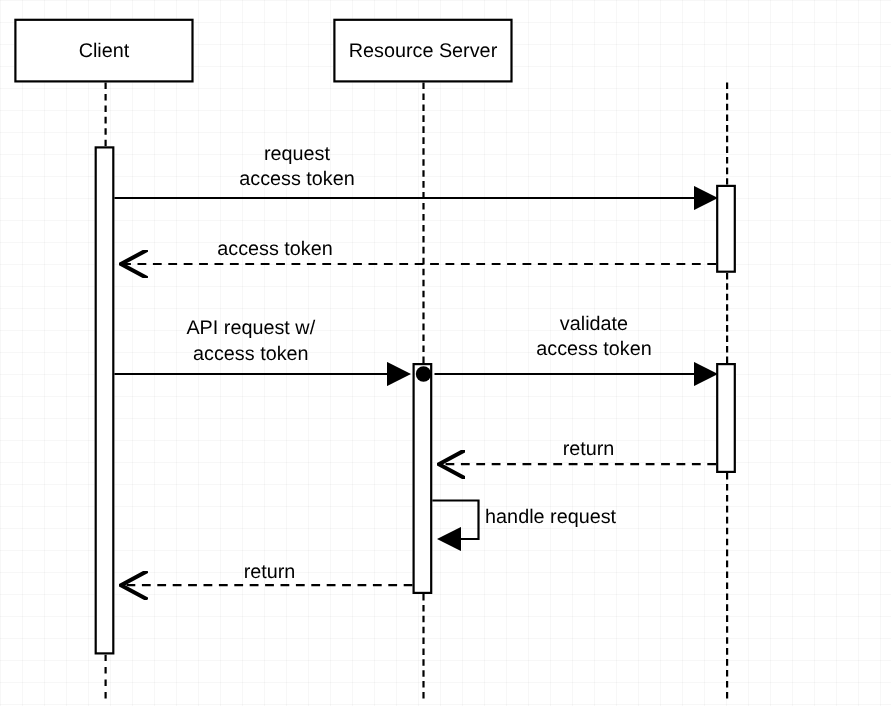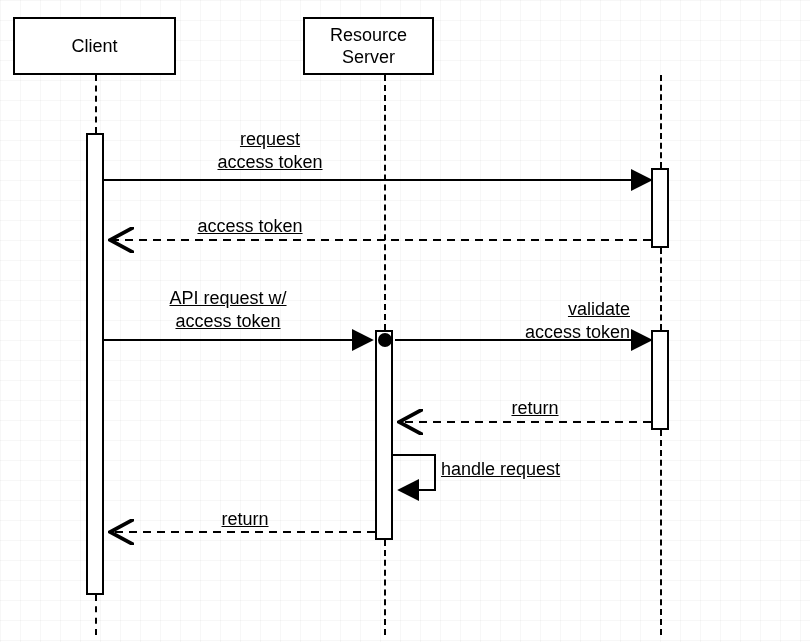--- a/index.html
+++ b/index.html
@@ -47,21 +47,20 @@
     position: absolute;
     background: #fff;
     border: 2px solid #000;
     box-sizing: border-box;
   }
   .msg-label {
     position: absolute;
     text-align: center;
     white-space: pre;
     line-height: 1.25;
-    text-decoration: underline;
   }
   .found-dot {
     position: absolute;
     width: 14px;
     height: 14px;
     background: #000;
     border-radius: 50%;
   }
   svg.overlay {
     position: absolute;
@@ -71,21 +70,21 @@
   }
 </style>
 </head>
 <body>
 <div class="stage">
   <div class="grid"></div>
 
   <div class="actor-box" style="left:13px; top:17px; width:163px; height:58px;">
     <span>Client</span>
   </div>
-  <div class="actor-box" style="left:303px; top:17px; width:131px; height:58px;">
+  <div class="actor-box" style="left:303px; top:17px; width:163px; height:58px;">
     <span>Resource
 Server</span>
   </div>
 
   <div class="lifeline" style="left:95px; top:75px; height:58px;"></div>
   <div class="lifeline" style="left:95px; top:595px; height:40px;"></div>
 
   <div class="lifeline" style="left:384px; top:75px; height:255px;"></div>
   <div class="lifeline" style="left:384px; top:540px; height:95px;"></div>
 
@@ -98,21 +97,21 @@
   <div class="activation" style="left:375px; top:330px; width:18px; height:210px;"></div>
   <div class="activation" style="left:651px; top:330px; width:18px; height:100px;"></div>
 
   <div class="found-dot" style="left:378px; top:333px;"></div>
 
   <div class="msg-label" style="left:170px; top:128px; width:200px;">request
 access token</div>
   <div class="msg-label" style="left:150px; top:215px; width:200px;">access token</div>
   <div class="msg-label" style="left:128px; top:287px; width:200px;">API request w/
 access token</div>
-  <div class="msg-label" style="left:450px; top:298px; width:180px;text-align:right;">validate
+  <div class="msg-label" style="left:450px; top:283px; width:180px;">validate
 access token</div>
   <div class="msg-label" style="left:475px; top:397px; width:120px;">return</div>
   <div class="msg-label" style="left:441px; top:458px; width:160px; text-align:left;">handle request</div>
   <div class="msg-label" style="left:185px; top:508px; width:120px;">return</div>
 
   <svg class="overlay" width="810" height="642">
     <defs>
 
       <marker id="ah-solid" viewBox="0 0 12 12" refX="11" refY="6" markerWidth="11" markerHeight="11" orient="auto-start-reverse">
         <path d="M0,0 L12,6 L0,12 Z" fill="#000"></path>

